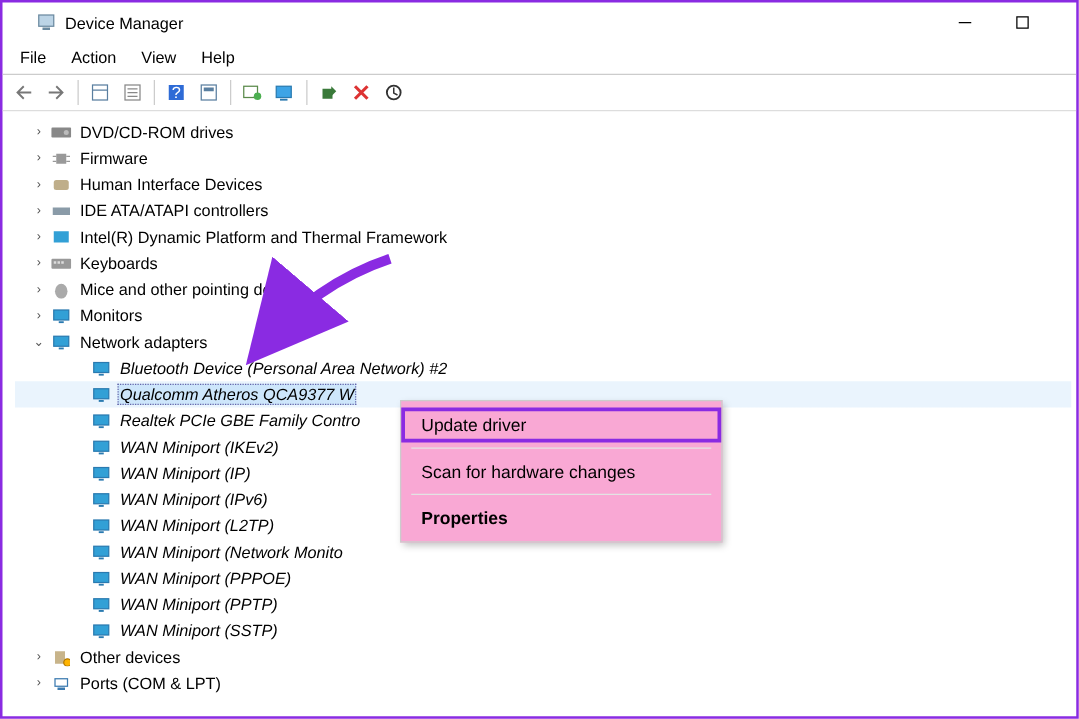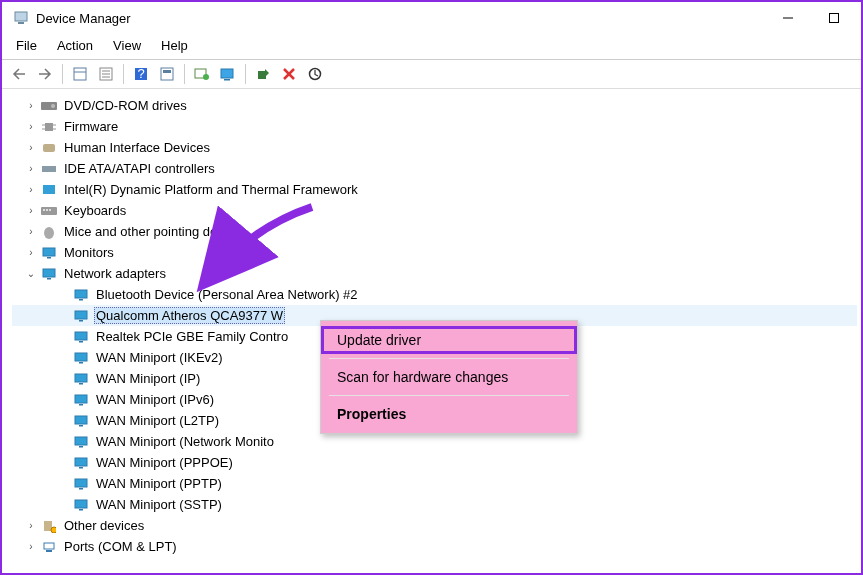--- a/index.html
+++ b/index.html
@@ -1,39 +1,39 @@
 <!DOCTYPE html>
 <html><head>
 <meta charset="utf-8">
 <style>
 * { margin: 0; padding: 0; box-sizing: border-box; font-family: "Segoe UI", Tahoma, sans-serif; font-size: 13px; }
 body { background: #fff; width: 863px; height: 575px; border: 2px solid #8a2be2; overflow: hidden; position: relative; }
 
-.titlebar { display: flex; align-items: center; height: 32px; padding: 0 4px; }
+.titlebar { display: flex; align-items: center; height: 32px; padding: 0 20px; }
 .titlebar .app-icon { width: 18px; height: 18px; margin: 0 6px; display:flex; align-items:center; justify-content:center; }
 .titlebar .title { flex: 1; font-size: 13px; color: #000; }
 .titlebar .win-btn { width: 46px; height: 30px; display: flex; align-items: center; justify-content: center; }
 .titlebar .win-btn svg { stroke: #000; stroke-width: 1; fill: none; }
 
 .menubar { display: flex; gap: 4px; padding: 2px 6px 4px 6px; border-bottom: 1px solid #ccc; }
 .menubar .mi { padding: 2px 8px; cursor: default; }
 
 .toolbar { display: flex; align-items: center; gap: 4px; padding: 3px 6px; border-bottom: 1px solid #ddd; }
 .toolbar .tbtn { width: 22px; height: 22px; display:flex; align-items:center; justify-content:center; }
 .toolbar .sep { width:1px; height:20px; background:#ccc; margin:0 2px; }
 
 .tree { padding: 6px 4px 6px 10px; overflow: auto; height: calc(100% - 32px - 26px - 30px); position: relative; }
 .row { display: flex; align-items: center; height: 21px; white-space: nowrap; }
 .row .exp { width: 14px; text-align: center; color: #555; font-size: 10px; cursor:default; }
 .row .icon { width: 18px; height: 16px; margin: 0 4px 0 2px; display:flex; align-items:center; justify-content:center; }
 .row .lbl { padding: 0 2px; }
 .row.selected .lbl { background: #cde6fb; border: 1px dotted #66a; padding: 0 1px; }
 .row.selected { background: linear-gradient(#eaf4fd,#eaf4fd); }
 .indent1 { padding-left: 12px; }
-.indent2 { padding-left: 44px; }
+.indent2 { padding-left: 44px; font-style: italic; }
 
 .context-menu { position: absolute; background: #f9a8d4; border: 1px solid #ccc; box-shadow: 2px 3px 6px rgba(0,0,0,.25); padding: 5px 0; width: 258px; }
 .context-menu .cmi { padding: 6px 16px; font-size: 14px; cursor: default; }
 .context-menu .cmi.hl { outline: 3px solid #8a2be2; outline-offset: -3px; }
 .context-menu .csep { height:1px; background:#e3e3e3; margin:4px 8px; }
 .context-menu .cmi.bold { font-weight: 600; }
 
 .arrow-annot { position:absolute; pointer-events:none; }
 </style>
 </head>

